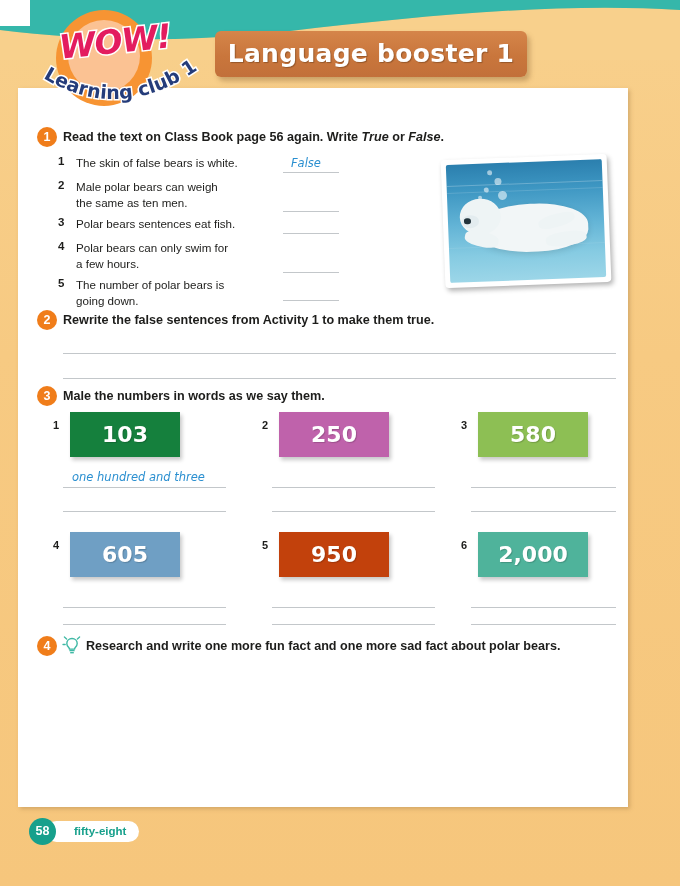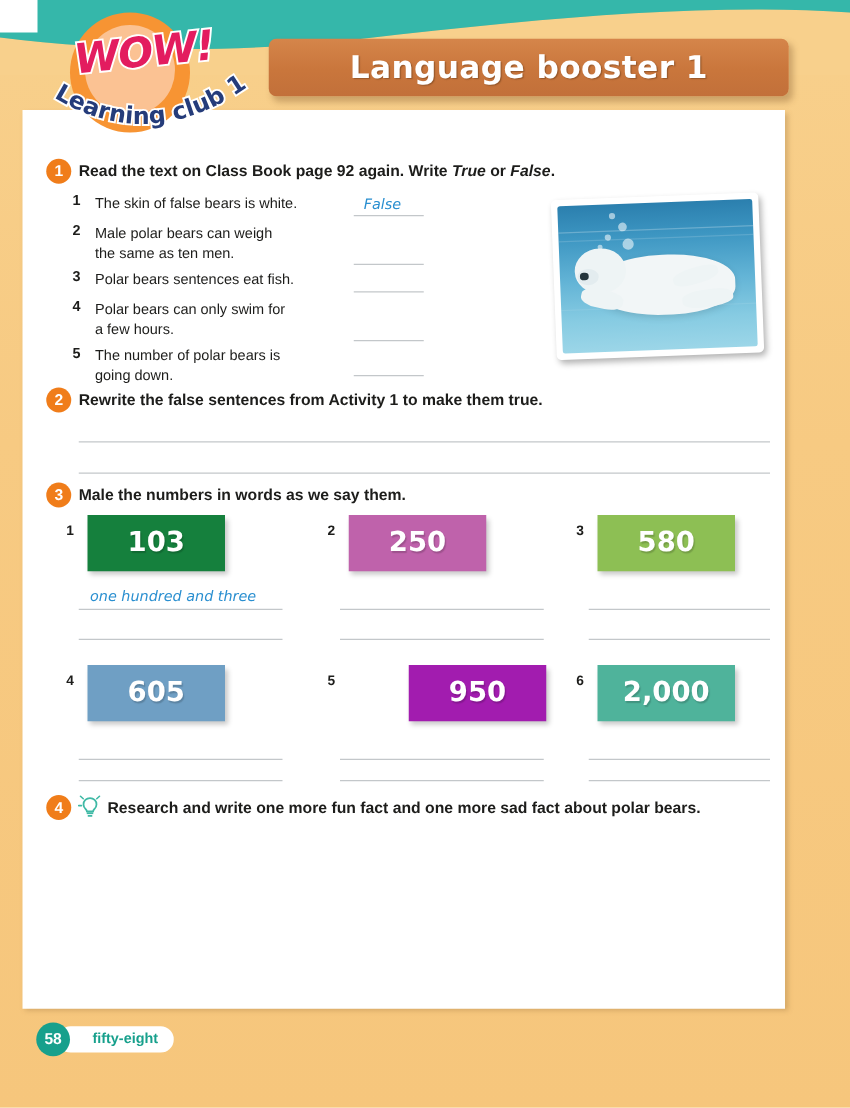--- a/index.html
+++ b/index.html
@@ -88,21 +88,21 @@
     stroke: #ffffff;
     stroke-width: 3px;
     paint-order: stroke fill;
   }
 
   
   .title-banner {
     position: absolute;
     left: 215px;
     top: 31px;
-    width: 416px;
+    width: 312px;
     height: 46px;
     border-radius: 6px;
     background: linear-gradient(180deg, #d5854a 0%, #c9763c 55%, #c2703a 100%);
     box-shadow: 3px 4px 5px rgba(120,80,40,0.35);
     z-index: 6;
   }
   .title-banner span {
     display: block;
     text-align: center;
     line-height: 46px;
@@ -359,21 +359,21 @@
   </svg>
 </div>
 
 <div class="title-banner">
   <span>Language booster 1</span>
 </div>
 
 <div class="panel"></div>
 
 <div class="badge" style="left:37px; top:127px; z-index:5;">1</div>
-<div class="instr" style="left:63px; top:130px; z-index:5;"><span>Read the text on Class Book page 92 again. Write </span><i>True</i><span> or </span><i>False</i><span>.</span></div>
+<div class="instr" style="left:63px; top:130px; z-index:5;"><span>Read the text on Class Book page 56 again. Write </span><i>True</i><span> or </span><i>False</i><span>.</span></div>
 
 <div class="q-num" style="left:58px; top:155px; z-index:5;">1</div>
 <div class="q-text" style="left:76px; top:155px; z-index:5;">The skin of false bears is white.</div>
 <div class="ans-line" style="left:283px; top:172px; width:56px; z-index:5;"></div>
 <div class="hand" style="left:291px; top:156px; z-index:5;">False</div>
 
 <div class="q-num" style="left:58px; top:179px; z-index:5;">2</div>
 <div class="q-text" style="left:76px; top:179px; z-index:5;">Male polar bears can weigh
 the same as ten men.</div>
 <div class="ans-line" style="left:283px; top:211px; width:56px; z-index:5;"></div>
@@ -454,21 +454,21 @@
 
 <div class="num-idx" style="left:53px; top:539px; z-index:5;">4</div>
 <div class="num-card" style="left:70px; top:532px; background:#6f9fc4; z-index:5;">
     <span>605</span>
   </div>
 <div class="ans-line" style="left:63px; top:607px; width:163px; z-index:5;"></div>
 <div class="hand" style="left:72px; top:590px; z-index:5;"></div>
 <div class="ans-line" style="left:63px; top:624px; width:163px; z-index:5;"></div>
 
 <div class="num-idx" style="left:262px; top:539px; z-index:5;">5</div>
-<div class="num-card" style="left:279px; top:532px; background:#a21caf; z-index:5;margin-left:48px;">
+<div class="num-card" style="left:279px; top:532px; background:#c2410c; z-index:5;">
     <span>950</span>
   </div>
 <div class="ans-line" style="left:272px; top:607px; width:163px; z-index:5;"></div>
 <div class="hand" style="left:281px; top:590px; z-index:5;"></div>
 <div class="ans-line" style="left:272px; top:624px; width:163px; z-index:5;"></div>
 
 <div class="num-idx" style="left:461px; top:539px; z-index:5;">6</div>
 <div class="num-card" style="left:478px; top:532px; background:#4fb39b; z-index:5;">
     <span>2,000</span>
   </div>

